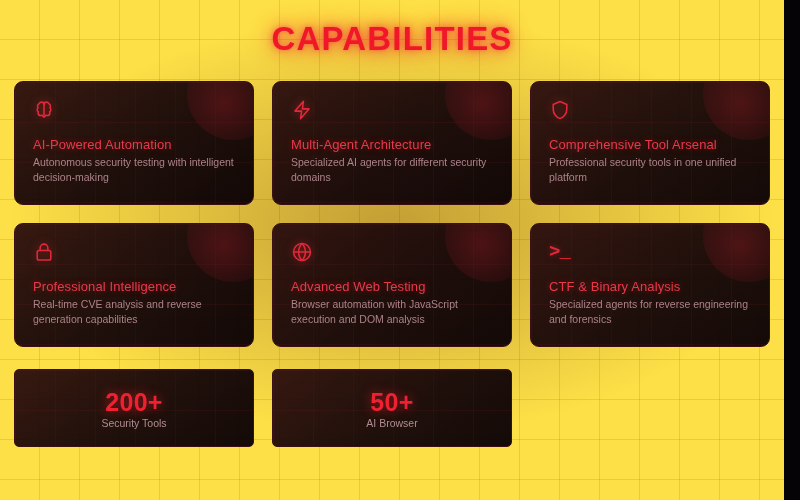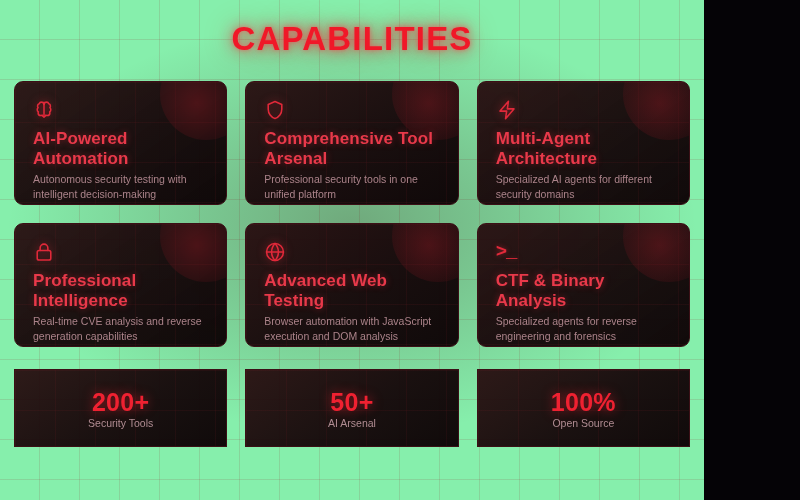--- a/index.html
+++ b/index.html
@@ -4,22 +4,22 @@
 <style>
   * { margin:0; padding:0; box-sizing:border-box; }
   html, body {
     width:800px; height:500px;
     background:#050306;
     font-family:"Liberation Sans", sans-serif;
     overflow:hidden;
   }
   #page {
     position:relative;
-    width:704px; height:500px;
-    background:#86efac;
+    width:784px; height:500px;
+    background:#fde047;
     overflow:hidden;
   }
   
   #grid-bg {
     position:absolute; inset:0;
     background-image:
       linear-gradient(to right, rgba(140,26,34,0.13) 1px, transparent 1px),
       linear-gradient(to bottom, rgba(140,26,34,0.13) 1px, transparent 1px);
     background-size:40px 40px;
     background-position:-1px -1px;
@@ -98,42 +98,42 @@
     font-family:"Liberation Mono", monospace;
     font-size:19px;
     font-weight:bold;
     color:#e1293a;
     line-height:22px;
     letter-spacing:-1px;
     text-shadow:0 0 5px rgba(225,41,58,0.5);
   }
 
   .card-title {
-    margin-top:8px;
-    font-size:17px;
-    font-weight:bold;
+    margin-top:16px;
+    font-size:13px;
+    font-weight:normal;
     color:#e8394a;
     text-shadow:0 0 7px rgba(226,40,58,0.45);
     letter-spacing:0.1px;
   }
   .card-desc {
     margin-top:3px;
     font-size:10.5px;
     line-height:15px;
     color:#ab838a;
     max-width:205px;
   }
 
   .stat-card {
     height:78px;
     display:flex;
     flex-direction:column;
     align-items:center;
     justify-content:center;
-    border-radius:0;
+    border-radius:5px;
   }
   .stat-card::after { display:none; }
   .stat-value {
     position:relative; z-index:2;
     font-size:25px;
     font-weight:bold;
     color:#ef2131;
     text-shadow:0 0 11px rgba(239,33,49,0.6);
     letter-spacing:0.3px;
   }
@@ -166,37 +166,37 @@
         </span>
         <div class="card-title">AI-Powered Automation</div>
         <div class="card-desc">Autonomous security testing with intelligent decision-making</div>
       </div>
     </div>
 
     <div class="card feature-card">
       <div class="feature-inner">
         <span class="card-icon">
           <svg viewBox="0 0 24 24" fill="none" stroke="currentColor" stroke-width="1.7" stroke-linecap="round" stroke-linejoin="round">
+            <path d="M13.6 2.4 4.4 13.2h7.2L10.4 21.6l9.2-10.8h-7.2Z"></path>
+          </svg>
+        </span>
+        <div class="card-title">Multi-Agent Architecture</div>
+        <div class="card-desc">Specialized AI agents for different security domains</div>
+      </div>
+    </div>
+
+    <div class="card feature-card">
+      <div class="feature-inner">
+        <span class="card-icon">
+          <svg viewBox="0 0 24 24" fill="none" stroke="currentColor" stroke-width="1.7" stroke-linecap="round" stroke-linejoin="round">
             <path d="M12 2.8 4.6 5.9v5.2c0 4.6 3.1 8.9 7.4 10.1 4.3-1.2 7.4-5.5 7.4-10.1V5.9Z"></path>
           </svg>
         </span>
         <div class="card-title">Comprehensive Tool Arsenal</div>
         <div class="card-desc">Professional security tools in one unified platform</div>
-      </div>
-    </div>
-
-    <div class="card feature-card">
-      <div class="feature-inner">
-        <span class="card-icon">
-          <svg viewBox="0 0 24 24" fill="none" stroke="currentColor" stroke-width="1.7" stroke-linecap="round" stroke-linejoin="round">
-            <path d="M13.6 2.4 4.4 13.2h7.2L10.4 21.6l9.2-10.8h-7.2Z"></path>
-          </svg>
-        </span>
-        <div class="card-title">Multi-Agent Architecture</div>
-        <div class="card-desc">Specialized AI agents for different security domains</div>
       </div>
     </div>
 
   </div>
 
   <div class="grid-3" id="features-row-2">
 
     <div class="card feature-card">
       <div class="feature-inner">
         <span class="card-icon">
@@ -236,23 +236,19 @@
 
   <div class="grid-3" id="stats-row">
 
     <div class="card stat-card">
       <div class="stat-value">200+</div>
       <div class="stat-label">Security Tools</div>
     </div>
 
     <div class="card stat-card">
       <div class="stat-value">50+</div>
-      <div class="stat-label">AI Arsenal</div>
-    </div>
-
-    <div class="card stat-card">
-      <div class="stat-value">100%</div>
-      <div class="stat-label">Open Source</div>
-    </div>
+      <div class="stat-label">AI Browser</div>
+    </div>
+
 
   </div>
 
 </div>
 
 </body></html>

